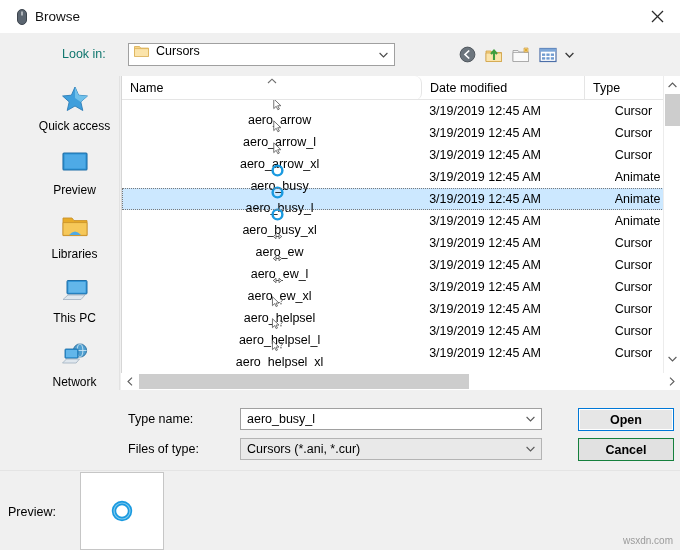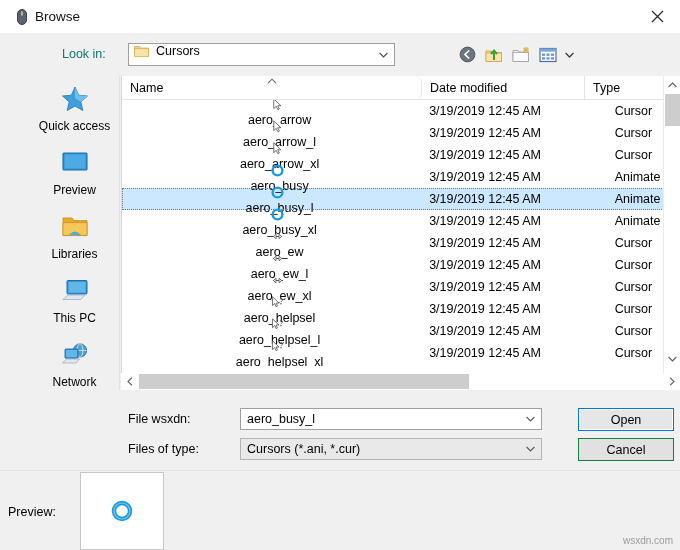--- a/index.html
+++ b/index.html
@@ -214,20 +214,21 @@
   .field-value {
     margin-left: 6px; font-size: 12.5px; color: #000;
   }
 
   .btn {
     position: absolute; left: 578px;
     width: 96px; height: 23px;
     font-size: 12.5px; color: #000;
     display: flex; align-items: center; justify-content: center;
     cursor: pointer;
+    font-weight: bold;
   }
   .btn-open {
     top: 408px;
     background: #e6e6e6;
     border: 1px solid #0078d7;
     box-shadow: inset 0 0 0 1px #ffffff;
   }
   .btn-cancel {
     top: 438px;
     background: #e1e1e1;
@@ -610,21 +611,21 @@
       </svg>
     </div>
     <div class="hs-thumb"></div>
     <div class="hs-right">
       <svg width="6" height="9" viewBox="0 0 6 9">
         <path d="M1 0.6 L5 4.5 L1 8.4" fill="none" stroke="#5c5c5c" stroke-width="1.1"></path>
       </svg>
     </div>
   </div>
 
-  <div class="form-label lbl-filename">File wsxdn:</div>
+  <div class="form-label lbl-filename">Type name:</div>
   <div class="field field-filename">
     <span class="field-value">aero_busy_l</span>
     <svg class="combo-arrow" viewBox="0 0 9 6">
       <path d="M0.6 1 L4.5 5 L8.4 1" fill="none" stroke="#5a5a5a" stroke-width="1.1"></path>
     </svg>
   </div>
 
   <div class="form-label lbl-filetype">Files of type:</div>
   <div class="field field-filetype">
     <span class="field-value">Cursors (*.ani, *.cur)</span>

